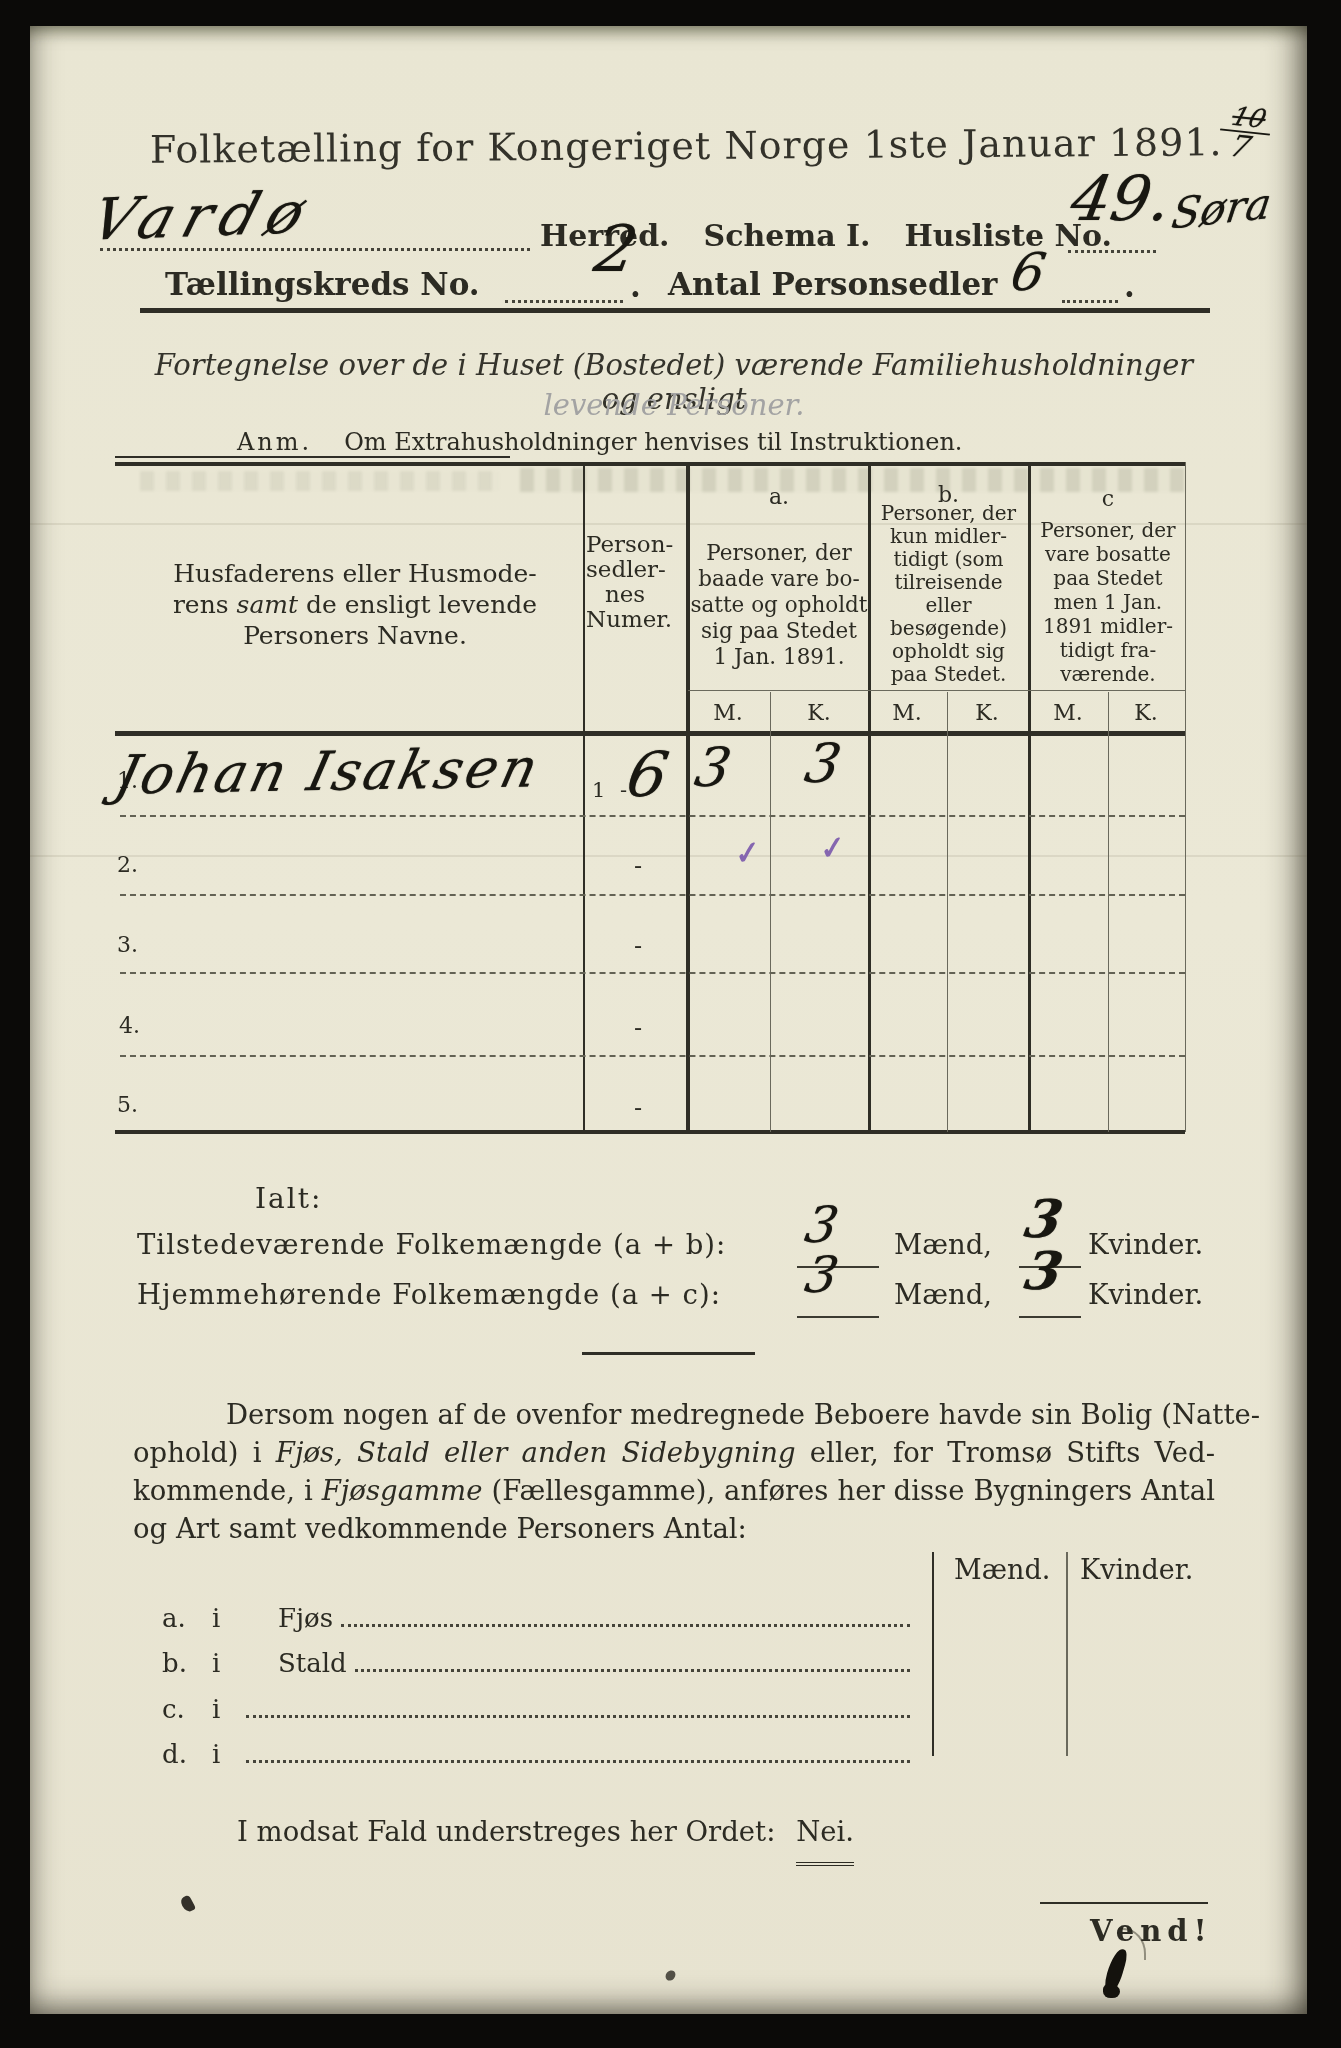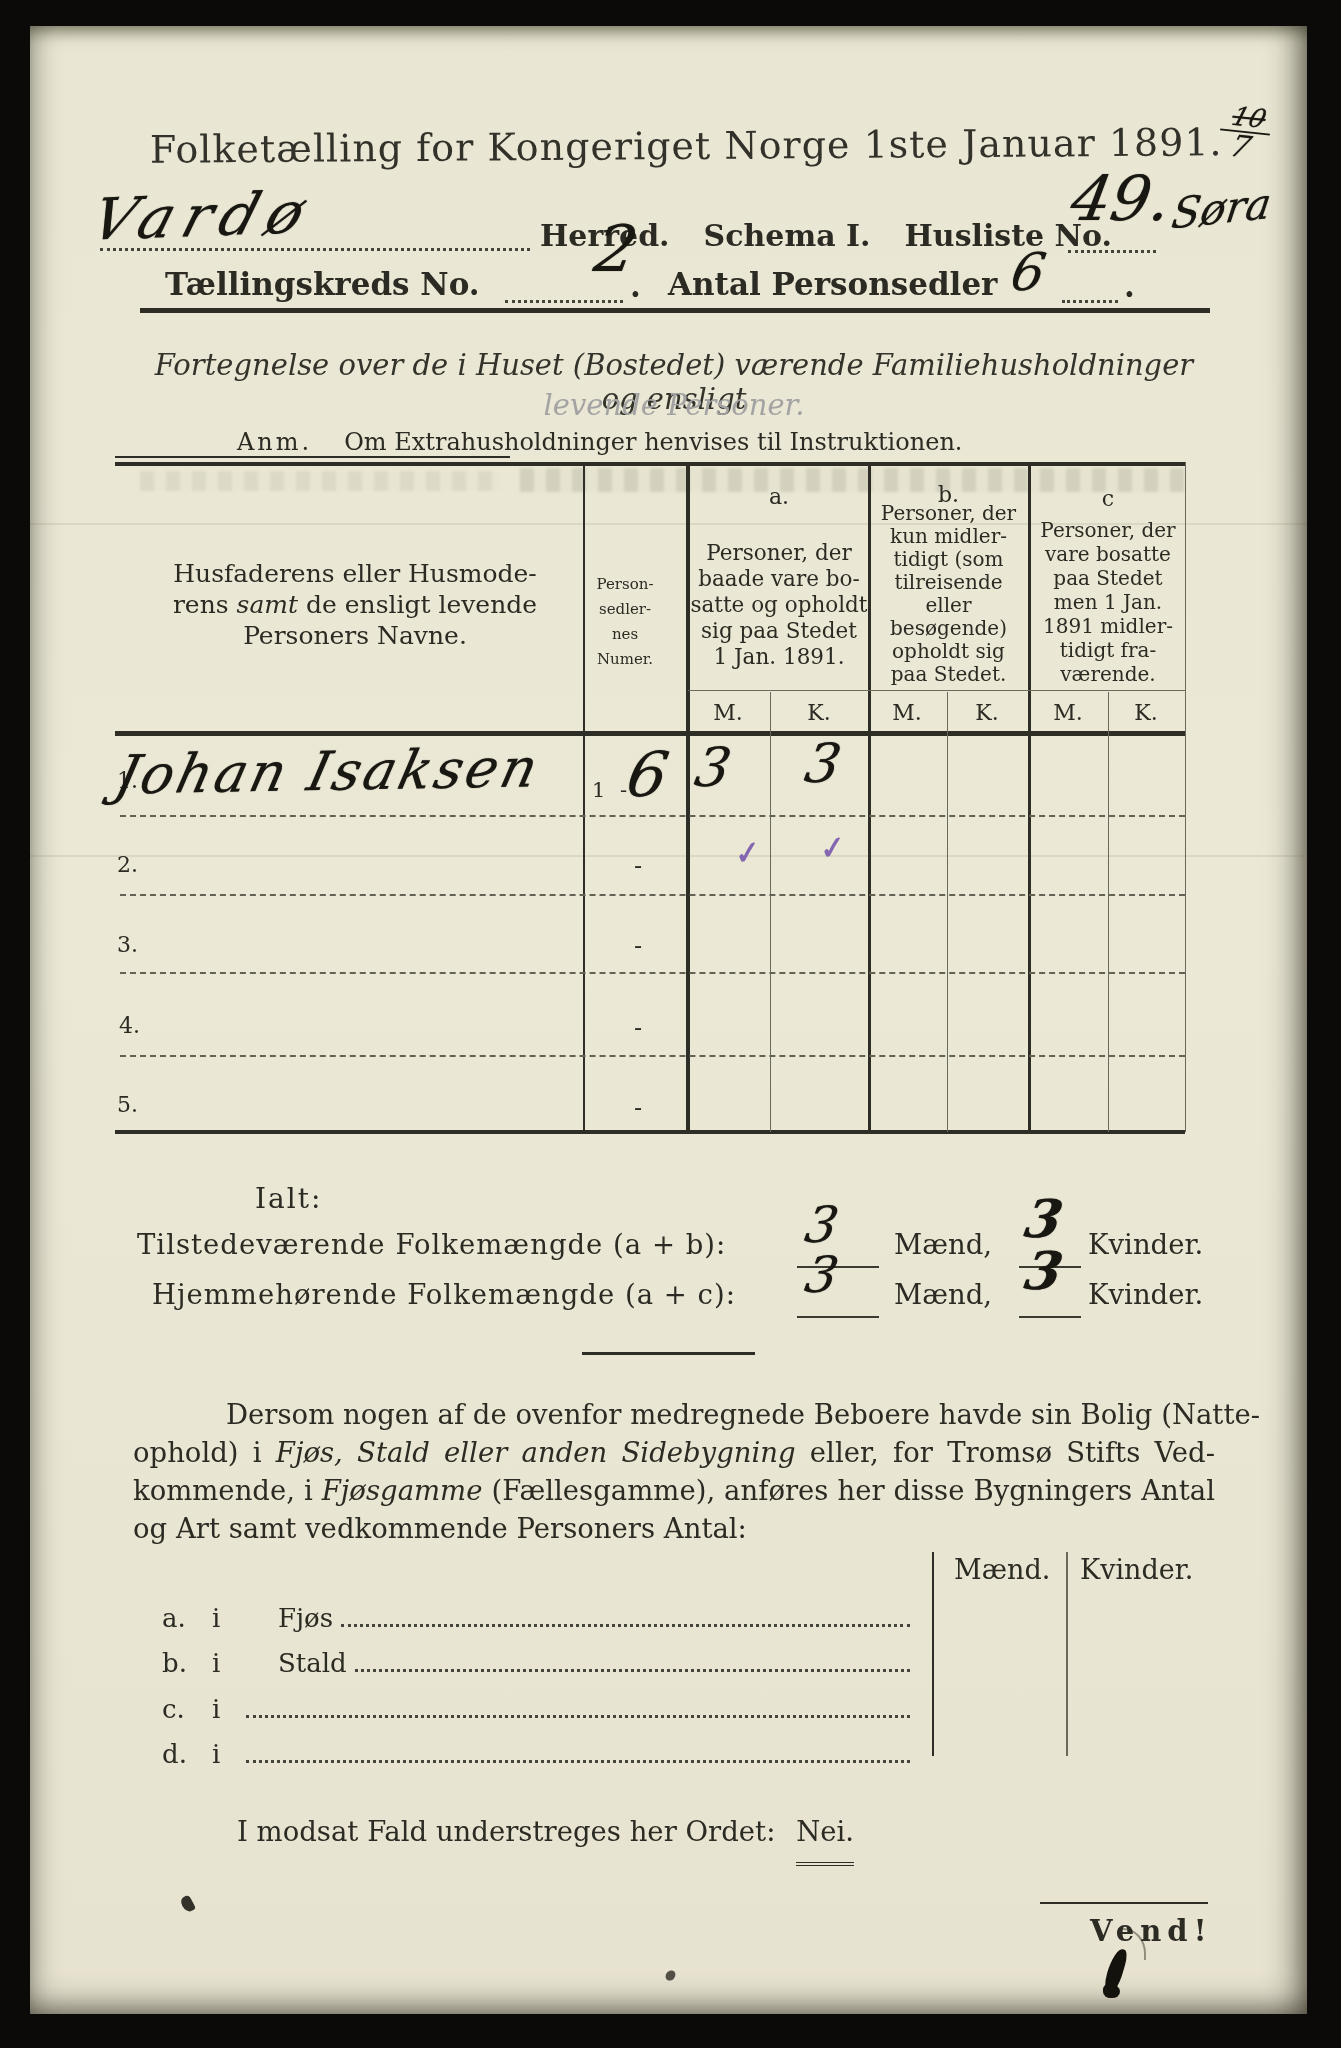--- a/index.html
+++ b/index.html
@@ -100,21 +100,21 @@
   <div class="abs thin" style="left:947px;top:692px;width:1px;height:440px;"></div>
   <div class="abs thin" style="left:1108px;top:692px;width:1px;height:440px;"></div>
   <div class="abs thin" style="left:688px;top:690px;width:497px;height:1px;"></div>
 
   <div class="abs ctr" style="left:130px;top:558px;width:450px;font-size:25px;line-height:31px;">
     <div>Husfaderens eller Husmode-</div>
     <div><span>rens </span><span class="i">samt</span><span> de ensligt levende</span></div>
     <div>Personers Navne.</div>
   </div>
 
-  <div class="abs ctr" style="left:586px;top:572px;width:78px;font-size:15px;line-height:25px;">
+  <div class="abs ctr" style="left:586px;top:532px;width:78px;font-size:23px;line-height:25px;">
     <div>Person-</div>
     <div>sedler-</div>
     <div>nes</div>
     <div>Numer.</div>
   </div>
 
   <div class="abs ctr" style="left:690px;top:484px;width:178px;font-size:22px;">a.</div>
   <div class="abs ctr" style="left:690px;top:540px;width:178px;font-size:21.5px;line-height:26px;">
     <div>Personer, der</div>
     <div>baade vare bo-</div>
@@ -180,21 +180,21 @@
   <div class="abs" style="left:255px;top:1182px;font-size:28px;letter-spacing:2px;">Ialt:</div>
 
   <div class="abs" style="left:137px;top:1228px;font-size:27.5px;letter-spacing:1px;">Tilstedeværende Folkemængde (a + b):</div>
   <div class="abs blank" style="left:797px;top:1266px;width:82px;"></div>
   <div class="abs hw" style="left:806px;top:1196px;font-size:50px;">3</div>
   <div class="abs" style="left:894px;top:1228px;font-size:27.5px;">Mænd,</div>
   <div class="abs blank" style="left:1019px;top:1266px;width:62px;"></div>
   <div class="abs hw b" style="left:1026px;top:1188px;font-size:52px;">3</div>
   <div class="abs" style="left:1088px;top:1228px;font-size:27.5px;">Kvinder.</div>
 
-  <div class="abs" style="left:137px;top:1278px;font-size:27.5px;letter-spacing:1px;margin-left:15px;">Hjemmehørende Folkemængde (a + c):</div>
+  <div class="abs" style="left:137px;top:1278px;font-size:27.5px;letter-spacing:1px;">Hjemmehørende Folkemængde (a + c):</div>
   <div class="abs blank" style="left:797px;top:1316px;width:82px;"></div>
   <div class="abs hw" style="left:806px;top:1246px;font-size:50px;">3</div>
   <div class="abs" style="left:894px;top:1278px;font-size:27.5px;">Mænd,</div>
   <div class="abs blank" style="left:1019px;top:1316px;width:62px;"></div>
   <div class="abs hw b" style="left:1026px;top:1240px;font-size:52px;">3</div>
   <div class="abs" style="left:1088px;top:1278px;font-size:27.5px;">Kvinder.</div>
 
   <div class="abs hline" style="left:582px;top:1352px;width:173px;height:2.5px;"></div>
 
   <div class="abs" style="left:133px;top:1398px;width:1082px;font-size:27.5px;">

